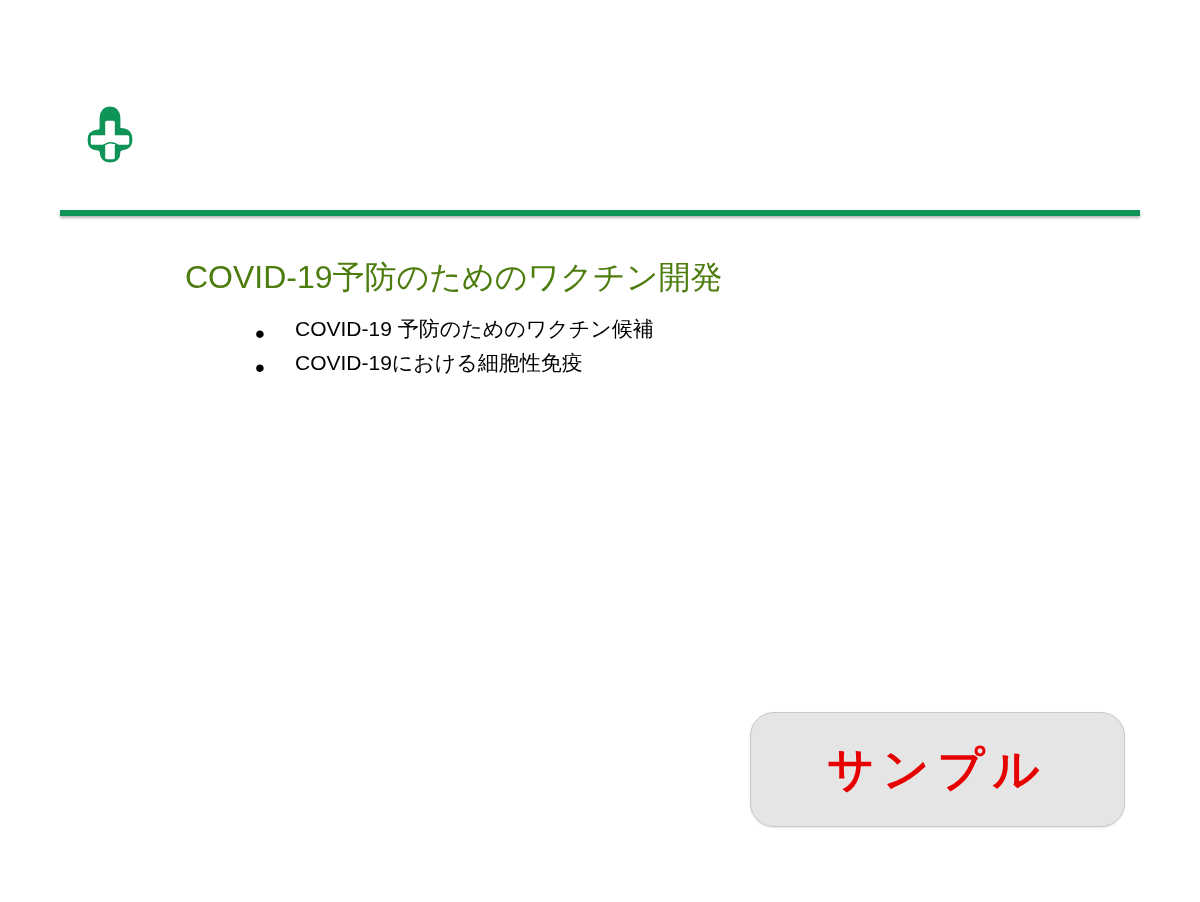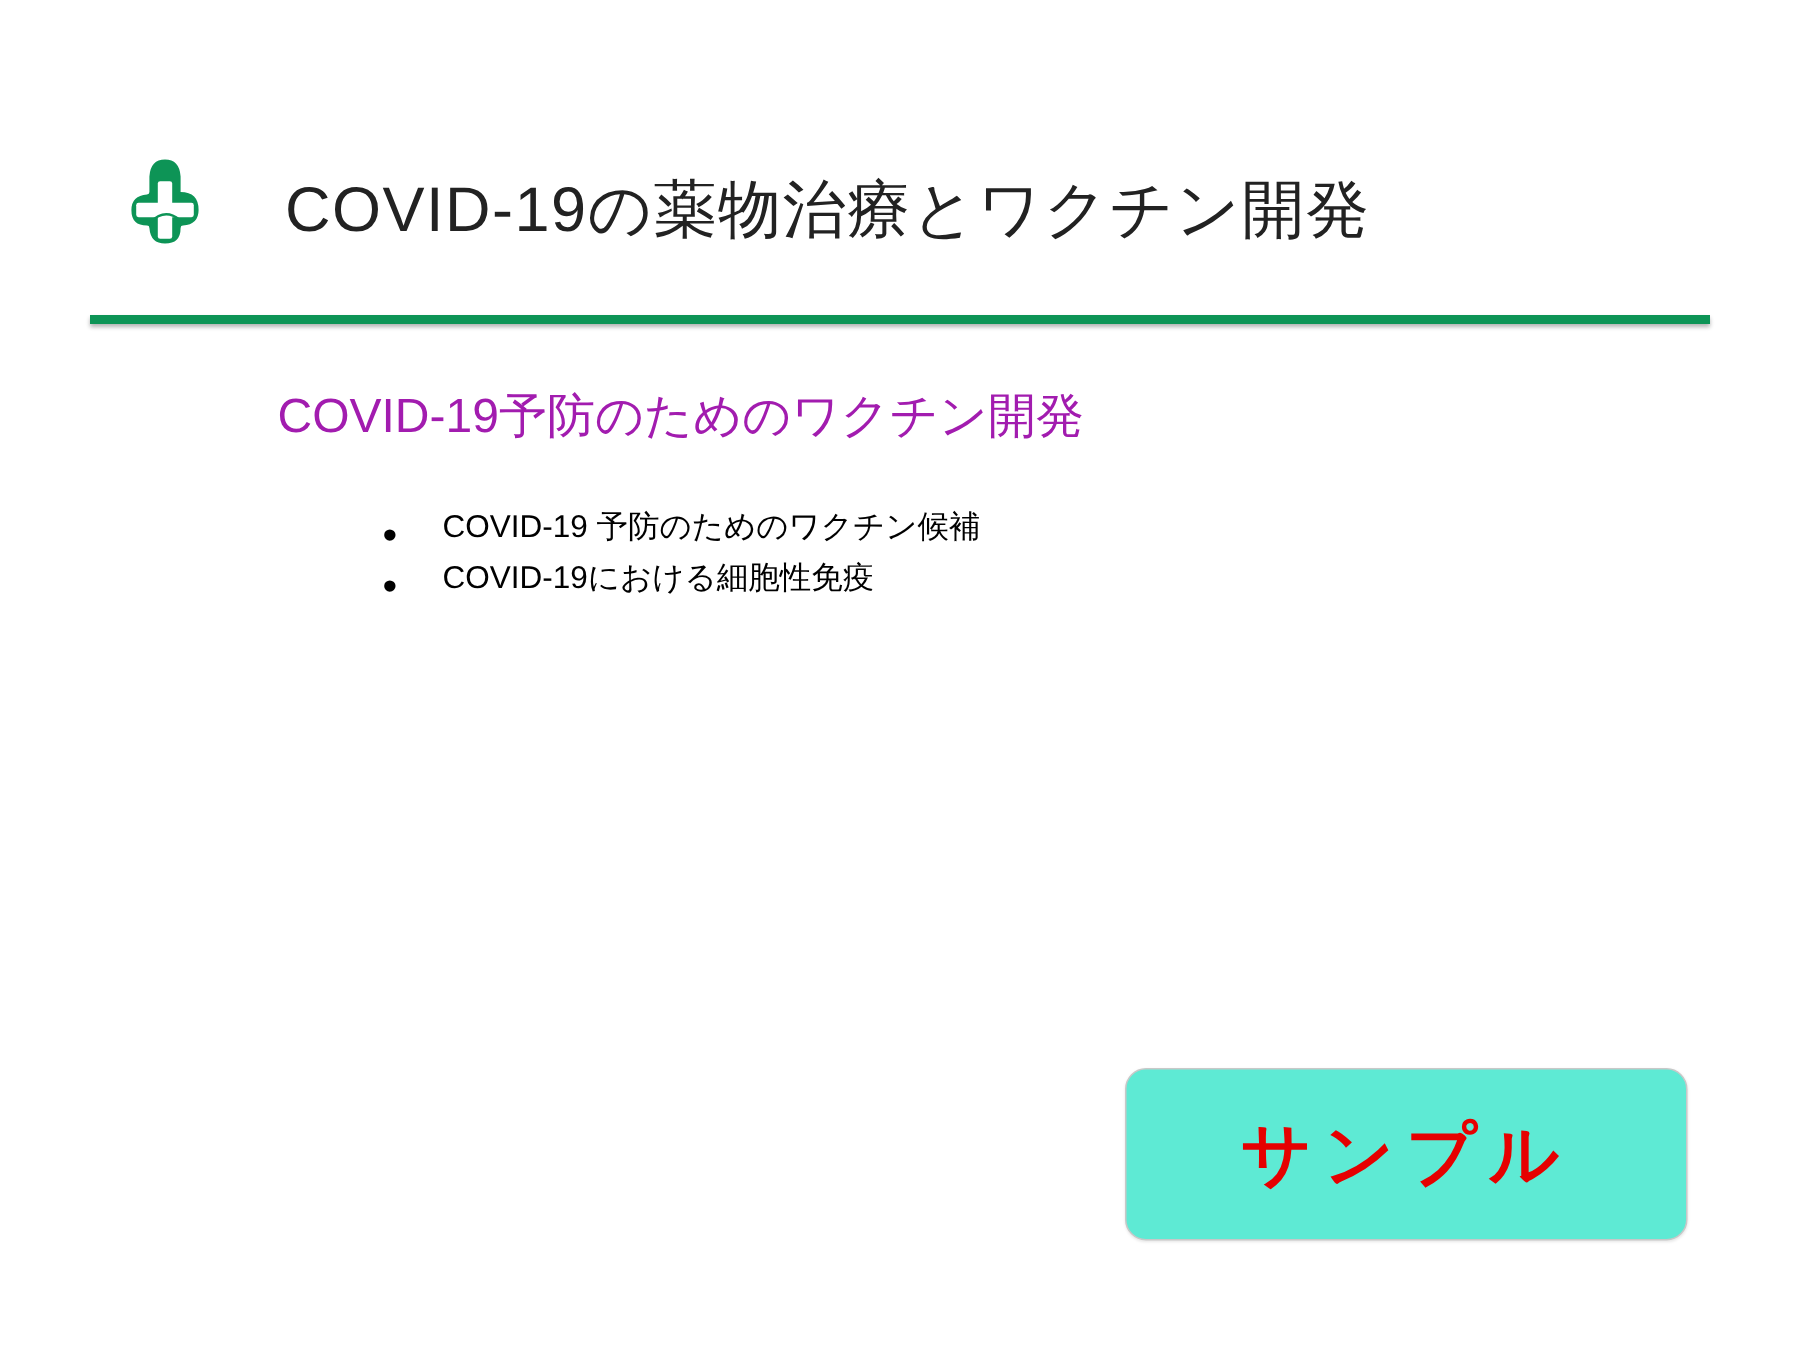--- a/index.html
+++ b/index.html
@@ -36,23 +36,23 @@
       margin: 0 60px;
       border: none;
       border-top: 6px solid #0d9456;
       box-shadow: 0 2px 3px rgba(0,0,0,0.3);
     }
     .content {
       padding: 40px 60px 0 185px;
     }
     .section-title {
       font-size: 32px;
-      color: #a21caf;
+      color: #4d7c0f;
       font-weight: 400;
-      margin-bottom: 35px;
+      margin-bottom: 12px;
     }
     .bullet-list {
       list-style: none;
       padding-left: 70px;
     }
     .bullet-list li {
       font-size: 21px;
       color: #000;
       line-height: 1.6;
       position: relative;
@@ -63,23 +63,23 @@
       position: absolute;
       left: 0;
       font-size: 28px;
     }
     .sample-badge {
       position: absolute;
       right: 75px;
       bottom: 75px;
       width: 375px;
       height: 115px;
-      background: #5eead4;
+      background: #e5e5e5;
       border: 1px solid #c8c8c8;
-      border-radius: 14px;
+      border-radius: 24px;
       display: flex;
       align-items: center;
       justify-content: center;
       font-size: 46px;
       font-weight: bold;
       color: #e60000;
       letter-spacing: 8px;
       box-shadow: 0 1px 2px rgba(0,0,0,0.1);
     }
   </style>
@@ -102,21 +102,20 @@
                Q22 63 22 50
                Q22 38 35 37
                Q37 37 37 35
                Q37 22 37 22
                Q38 8 50 8 Z" fill="#0d9456"></path>
       <rect x="44" y="26" width="12" height="48" fill="#ffffff" rx="2"></rect>
       <rect x="26" y="44" width="48" height="12" fill="#ffffff" rx="2"></rect>
       <path d="M38 60 Q50 48 62 58" stroke="#0d9456" stroke-width="2" fill="none"></path>
     </svg>
   </div>
-  <h1 class="title">COVID-19の薬物治療とワクチン開発</h1>
 </div>
 
 <hr class="divider">
 
 <div class="content">
   <h2 class="section-title">COVID-19予防のためのワクチン開発</h2>
   <ul class="bullet-list">
     <li>COVID-19 予防のためのワクチン候補</li>
     <li>COVID-19における細胞性免疫</li>
   </ul>

